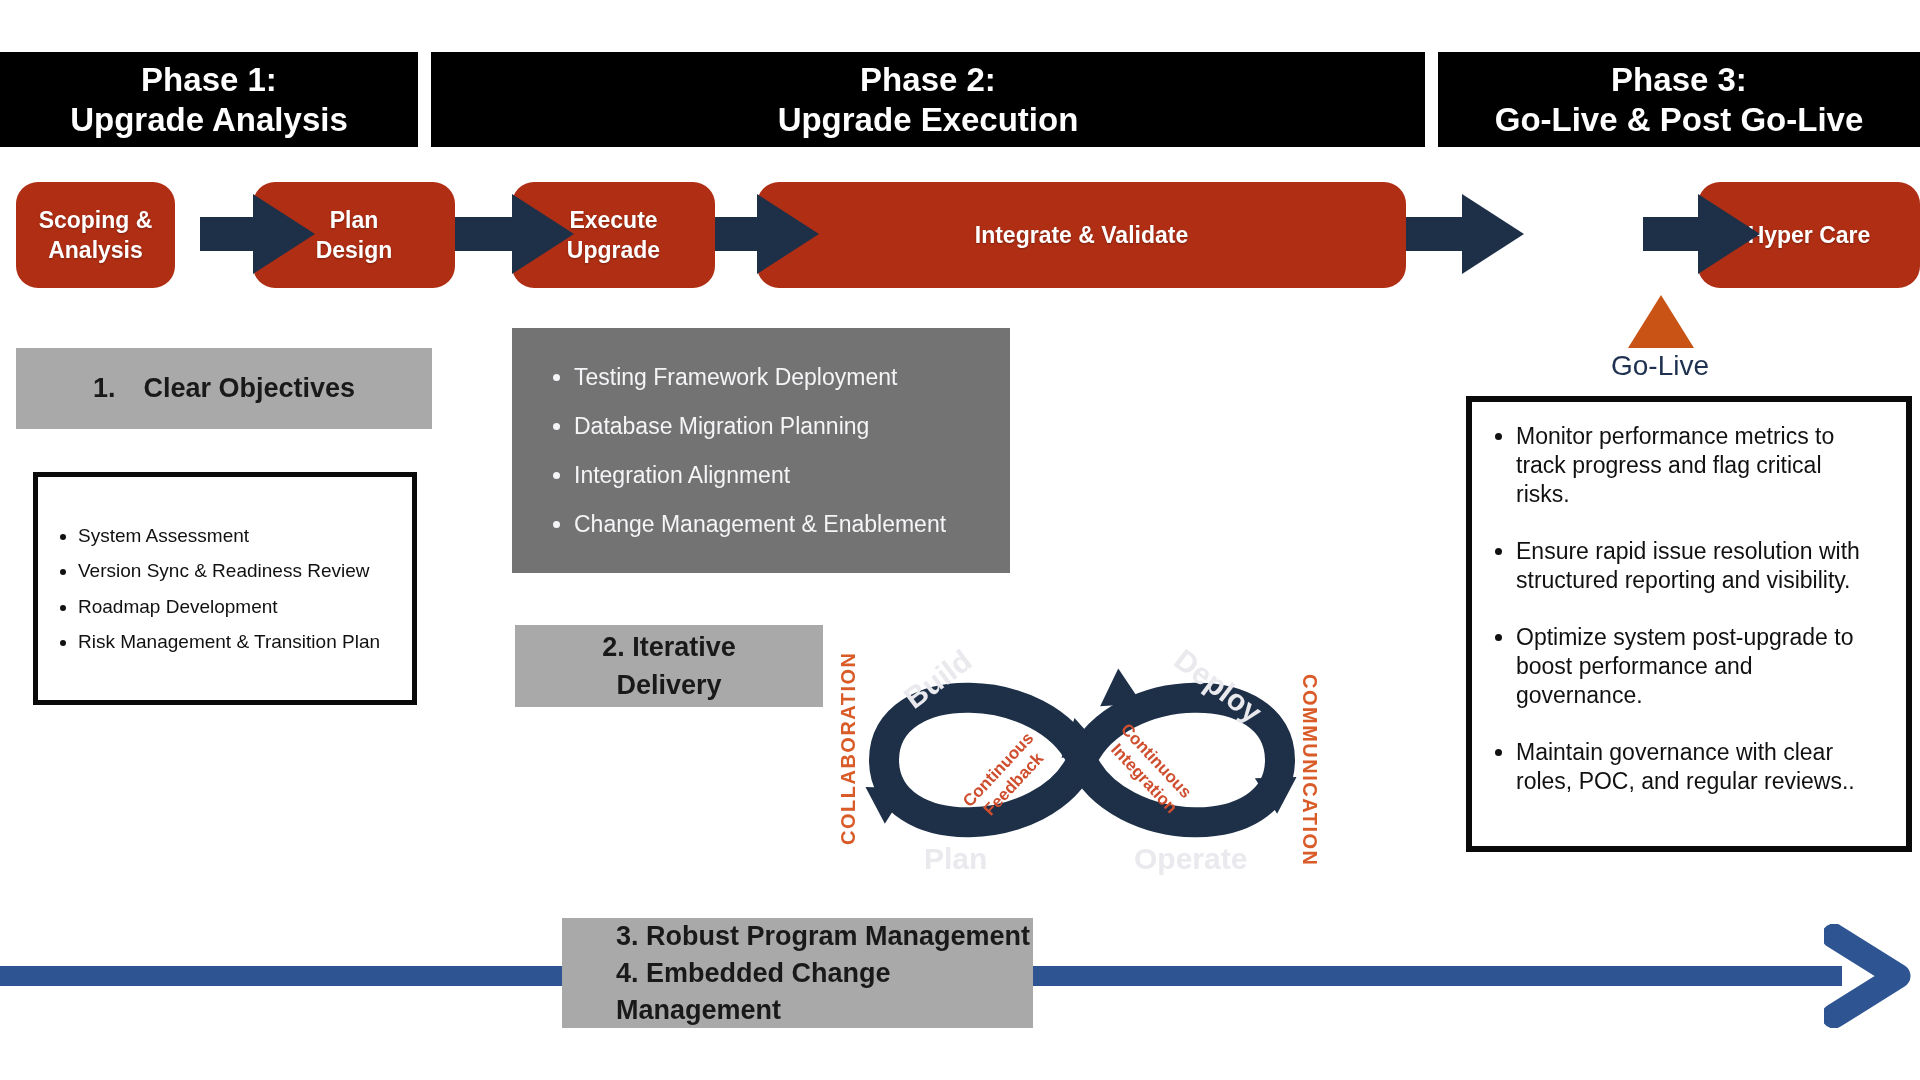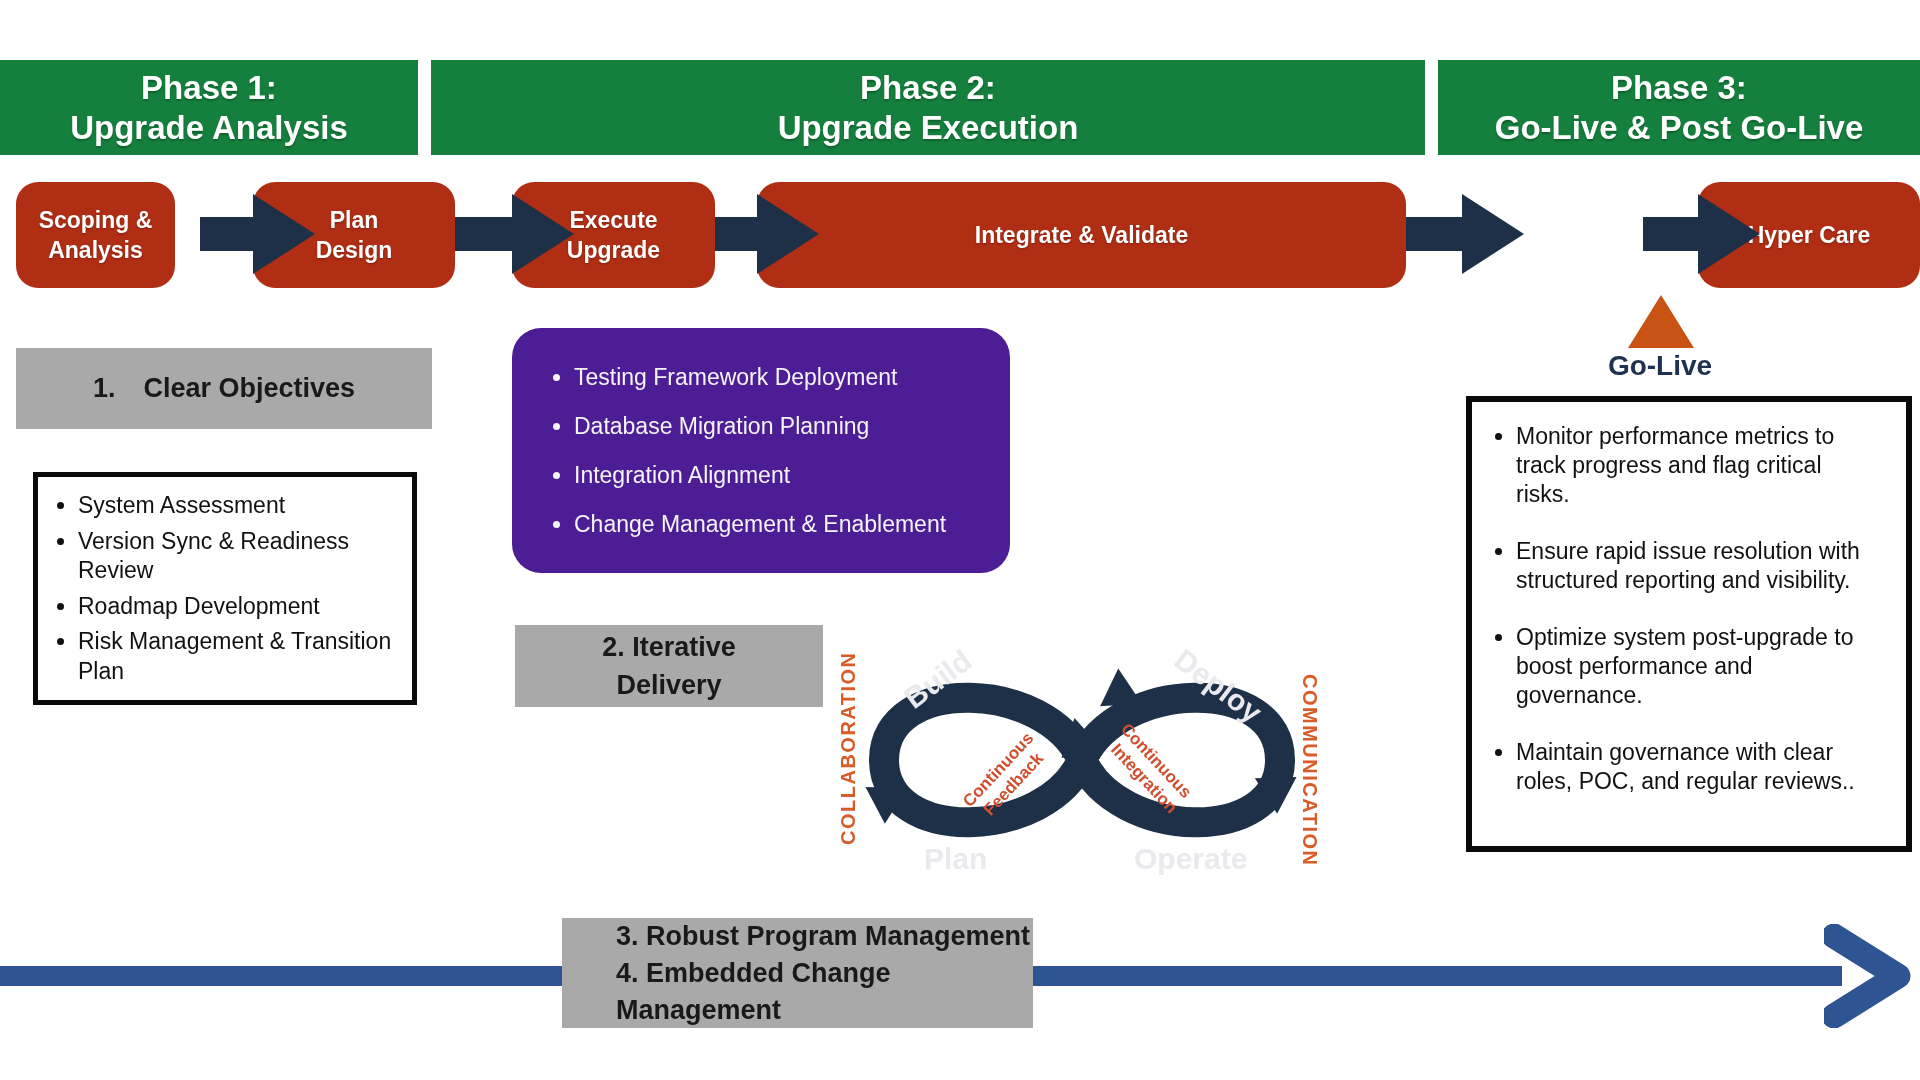--- a/index.html
+++ b/index.html
@@ -4,27 +4,26 @@
 <style>
   html,body{margin:0;padding:0;background:#ffffff;}
   .stage{
     position:relative; width:1920px; height:1080px; overflow:hidden;
     background:#ffffff;
     font-family:"Liberation Sans", sans-serif;
   }
   
   .phase-bar{
     position:absolute; top:52px; height:95px;
-    background:#15803d;
+    background:#000000;
     display:flex; align-items:center; justify-content:center;
     color:#ffffff; font-size:33px; font-weight:600;
     text-align:center; line-height:40px;
     text-shadow:0 2px 2px rgba(0,0,0,0.25);
     white-space:pre-line;
-    margin-top:8px;
   }
   .bar-1{left:0; width:418px;}
   .bar-2{left:431px; width:994px;}
   .bar-3{left:1438px; width:482px;}
 
   
   .step{
     position:absolute; top:182px; height:106px; border-radius:22px;
     background:#b02e14;
     display:flex; align-items:center; justify-content:center;
@@ -64,44 +63,44 @@
 
   
   .list-box{
     position:absolute; background:#ffffff; border:5px solid #0a0a0a;
     box-sizing:border-box; color:#111111;
   }
   .list-box ul{margin:0; padding:0 8px 0 32px;}
   .list-box li{margin:6px;}
   .box-phase1{left:33px; top:472px; width:384px; height:233px;
               display:flex; align-items:center;}
-  .box-phase1 ul{padding:0 14px 0 34px; font-size:23px; line-height:29.5px;}
+  .box-phase1 ul{padding:0 14px 0 34px; font-size:19px; line-height:29.5px;}
   .box-phase3{left:1466px; top:396px; width:446px; height:456px; border-width:6px;}
   .box-phase3 ul{padding:14px 20px 0 38px; font-size:23px; line-height:29px;}
   .box-phase3 li{margin-bottom:28px;}
 
   
   .navy-panel{
     position:absolute; left:512px; top:328px; width:498px; height:245px;
-    background:#4c1d95; color:#f5f5f8; box-sizing:border-box;
-    display:flex; align-items:center;border-radius:29px;
+    background:#737373; color:#f5f5f8; box-sizing:border-box;
+    display:flex; align-items:center;
   }
   .navy-panel ul{margin:0; padding:0 10px 0 62px; font-size:23px; line-height:30px;}
   .navy-panel li{margin-bottom:19px;}
   .navy-panel li:last-child{margin-bottom:0;}
 
   
   .golive-tri{
     position:absolute; left:1628px; top:295px; width:0; height:0;
     border-left:33px solid transparent; border-right:33px solid transparent;
     border-bottom:53px solid #c85315;
   }
   .golive-label{
     position:absolute; left:1580px; top:350px; width:160px;
-    text-align:center; color:#1e3150; font-size:28px; font-weight:700;
+    text-align:center; color:#1e3150; font-size:28px; font-weight:400;
   }
 
   
   .loop-svg{position:absolute; left:862px; top:638px;}
   .loop-side-label{
     position:absolute; width:176px; height:26px;
     color:#d95b28; font-size:20px; font-weight:700; letter-spacing:1.5px;
     text-align:center; line-height:26px;
   }
   .label-collab{left:760px; top:744px; transform:rotate(-90deg);}

